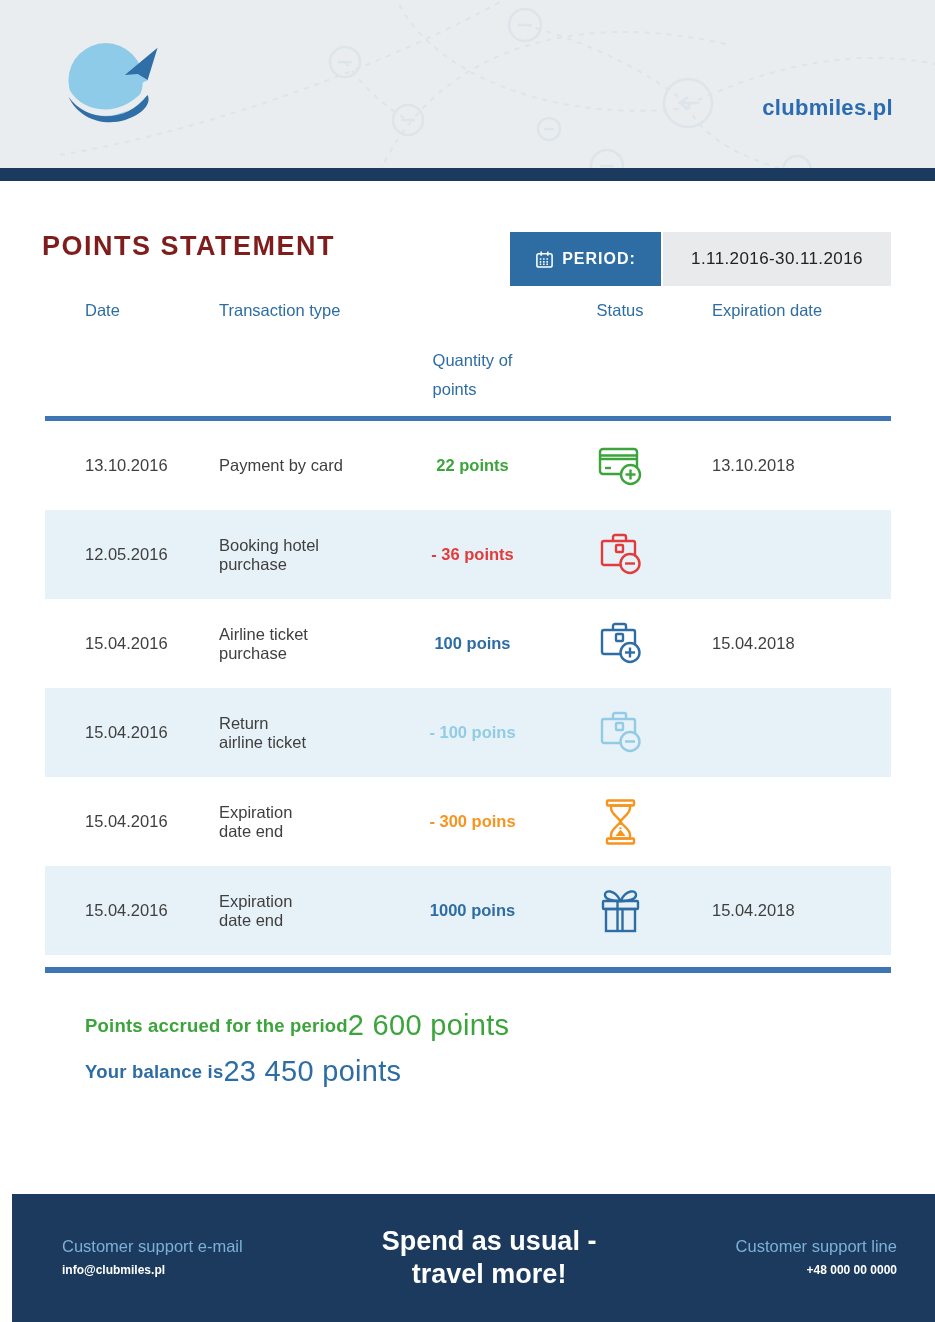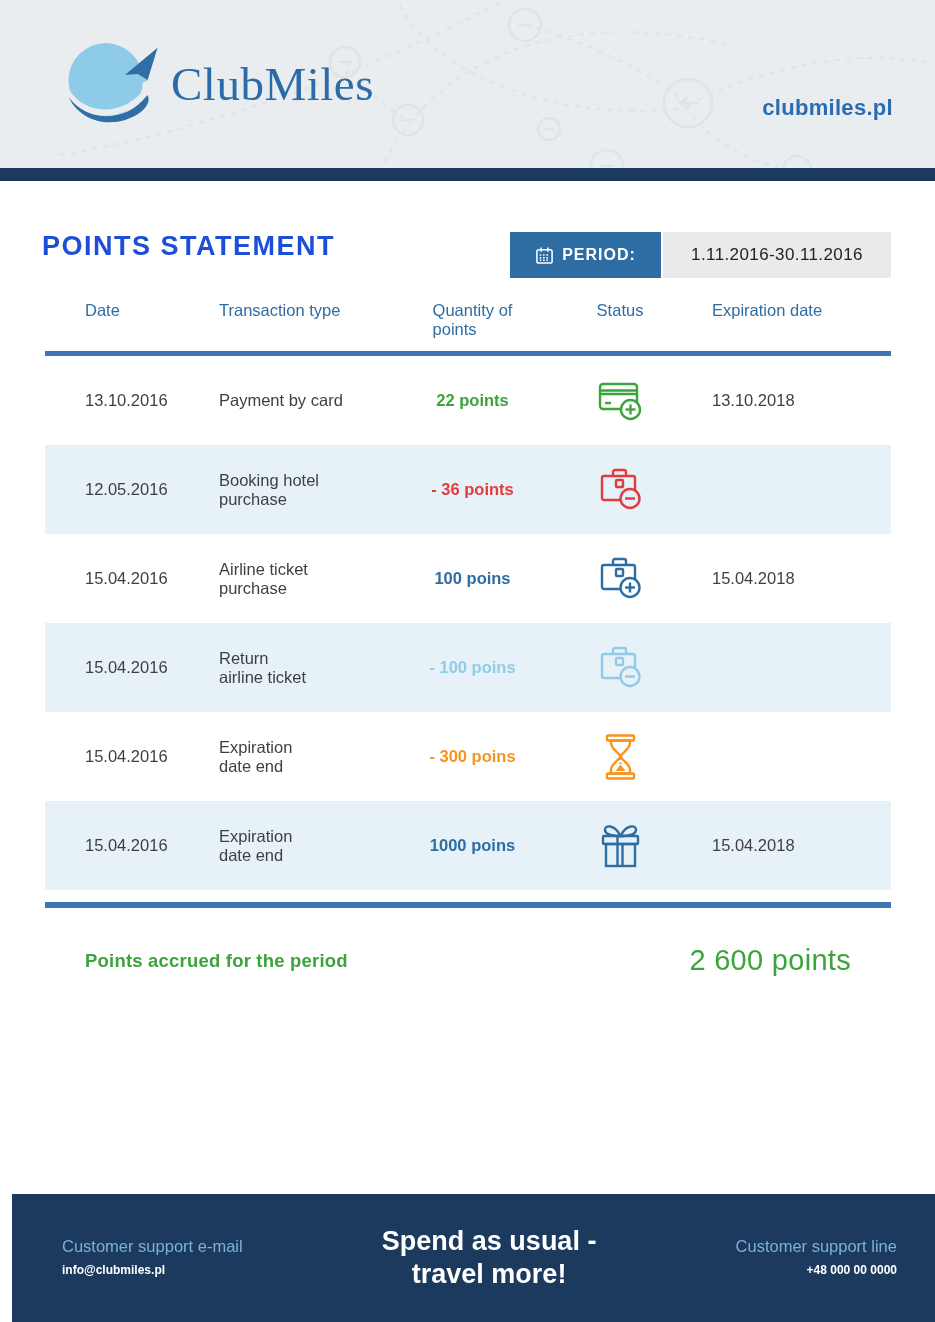--- a/index.html
+++ b/index.html
@@ -24,55 +24,55 @@
   .header{position:relative;height:168px;background:var(--head-bg);overflow:hidden;}
   .header-art{position:absolute;inset:0;}
   .navy-strip{height:13px;background:var(--navy);}
   .logo{position:absolute;left:63px;top:40px;display:flex;align-items:center;}
   .logo-mark{width:100px;height:88px;}
   .logo-text{font-family:"Liberation Serif", serif;font-size:47px;color:#2b6ba7;margin-left:8px;letter-spacing:.5px;}
   .site-link{position:absolute;right:42px;top:95px;font-size:22px;font-weight:700;color:#2b6cb0;letter-spacing:.3px;}
 
   
   .title-row{position:relative;margin:50px 44px 0 42px;height:40px;}
-  .page-title{font-size:27px;font-weight:700;color:#1d4ed8;letter-spacing:1.5px;}
-  .period-group{position:absolute;right:0;top:1px;display:flex;height:46px;}
+  .page-title{font-size:27px;font-weight:700;color:#7f1d1d;letter-spacing:1.5px;}
+  .period-group{position:absolute;right:0;top:1px;display:flex;height:54px;}
   .period-badge{width:151px;background:var(--blue);color:#fff;display:flex;align-items:center;justify-content:center;gap:8px;
     font-size:16px;font-weight:700;letter-spacing:1px;}
   .period-value{width:228px;margin-left:2px;background:var(--gray-box);color:#222;display:flex;align-items:center;justify-content:center;
     font-size:17px;letter-spacing:.4px;}
 
   
   .points-table{margin:30px 44px 0 45px;width:846px;}
   .t-head{display:grid;grid-template-columns:174px 166px 175px 120px 211px;align-items:start;
     border-bottom:5px solid var(--rule-blue);padding-bottom:12px;color:var(--blue);font-size:16.5px;font-weight:500;}
   .t-head .h-date{padding-left:40px;}
   .t-head .h-qty{text-align:center;}
-  .t-head .h-qty span{display:inline-block;text-align:left;white-space:pre-line;line-height:19px;}
+  .t-head .h-qty span{display:inline-block;text-align:left;white-space:pre-line;line-height:29px;margin-top:45px;}
   .t-head .h-status{text-align:center;}
   .t-head .h-exp{padding-left:32px;}
   .t-body .row{display:grid;grid-template-columns:174px 166px 175px 120px 211px;align-items:center;height:89px;
     font-size:16.5px;color:var(--text);--rowbg:#ffffff;background:var(--rowbg);}
   .t-body .row.alt{--rowbg:var(--row-alt);}
   .cell-date{padding-left:40px;}
   .cell-type{white-space:pre-line;line-height:19px;}
   .cell-points{text-align:center;font-weight:600;}
   .cell-status{display:flex;justify-content:center;align-items:center;}
   .cell-exp{padding-left:32px;}
   .table-bottom-rule{margin:12px 44px 0 45px;height:6px;background:var(--rule-blue);}
 
   .c-green{color:var(--green);}
   .c-red{color:var(--red);}
   .c-blue{color:var(--blue);}
   .c-lightblue{color:var(--lightblue);}
   .c-orange{color:var(--orange);}
 
   
   .summary{margin:36px 44px 0 45px;width:846px;padding:0 40px;}
-  .summary-row{display:flex;justify-content:space-between;align-items:center;margin-bottom:13px;}
+  .summary-row{display:flex;align-items:center;margin-bottom:13px;}
   .summary-label{font-size:18.5px;font-weight:600;letter-spacing:.2px;}
   .summary-value{font-size:29px;font-weight:500;letter-spacing:.3px;}
 
   
   .footer{position:absolute;left:12px;bottom:0;width:935px;height:128px;background:var(--navy);
     display:flex;align-items:center;justify-content:space-between;padding:0 50px;}
   .footer-col{line-height:24px;}
   .footer-label{color:var(--footer-label);font-size:16.5px;}
   .footer-strong{color:#fff;font-size:12px;font-weight:700;}
   .footer-right{text-align:right;}
@@ -114,21 +114,20 @@
     </svg>
 
     <div class="logo">
       <svg class="logo-mark" viewBox="0 0 110 92">
         <circle cx="47" cy="42" r="41" fill="#8ecbe8"></circle>
         <path d="M4,54 C22,84 66,88 96,50" stroke="#e9edf0" stroke-width="7" fill="none"></path>
         <path d="M6,60 C26,88 68,90 93,58 C96,64 93,72 84,78 C58,96 20,90 6,60 Z" fill="#2f6ea6"></path>
         <path d="M68,36 L104,6 L93,42 L82,35 Z" fill="#2f6ea6"></path>
         <path d="M82,35 L93,42 L79,49 Z" fill="#8ecbe8"></path>
       </svg>
-      <span class="logo-text">ClubMiles</span>
     </div>
 
     <div class="site-link">clubmiles.pl</div>
   </div>
   <div class="navy-strip"></div>
 
   <div class="title-row">
     <div class="page-title">POINTS STATEMENT</div>
     <div class="period-group">
       <div class="period-badge">
@@ -259,20 +258,24 @@
     </div>
       </div>
   </div>
   <div class="table-bottom-rule"></div>
 
   <div class="summary">
       <div class="summary-row">
       <div class="summary-label c-green">Points accrued for the period</div>
       <div class="summary-value c-green">2 600 points</div>
     </div>
+      <div class="summary-row">
+      <div class="summary-label c-blue">Your balance is</div>
+      <div class="summary-value c-blue">23 450 points</div>
+    </div>
     </div>
 
   <div class="footer">
     <div class="footer-col">
       <div class="footer-label">Customer support e-mail</div>
       <div class="footer-strong">info@clubmiles.pl</div>
     </div>
     <div class="slogan">Spend as usual -
 travel more!</div>
     <div class="footer-col footer-right">

